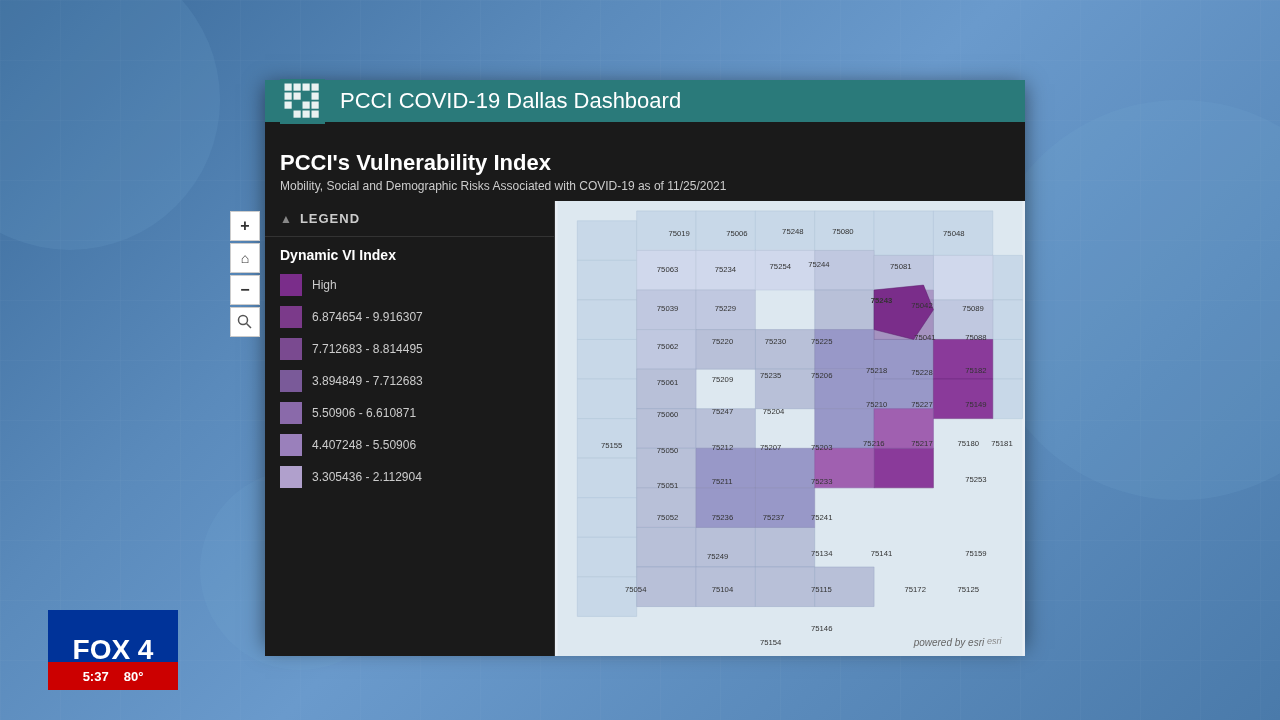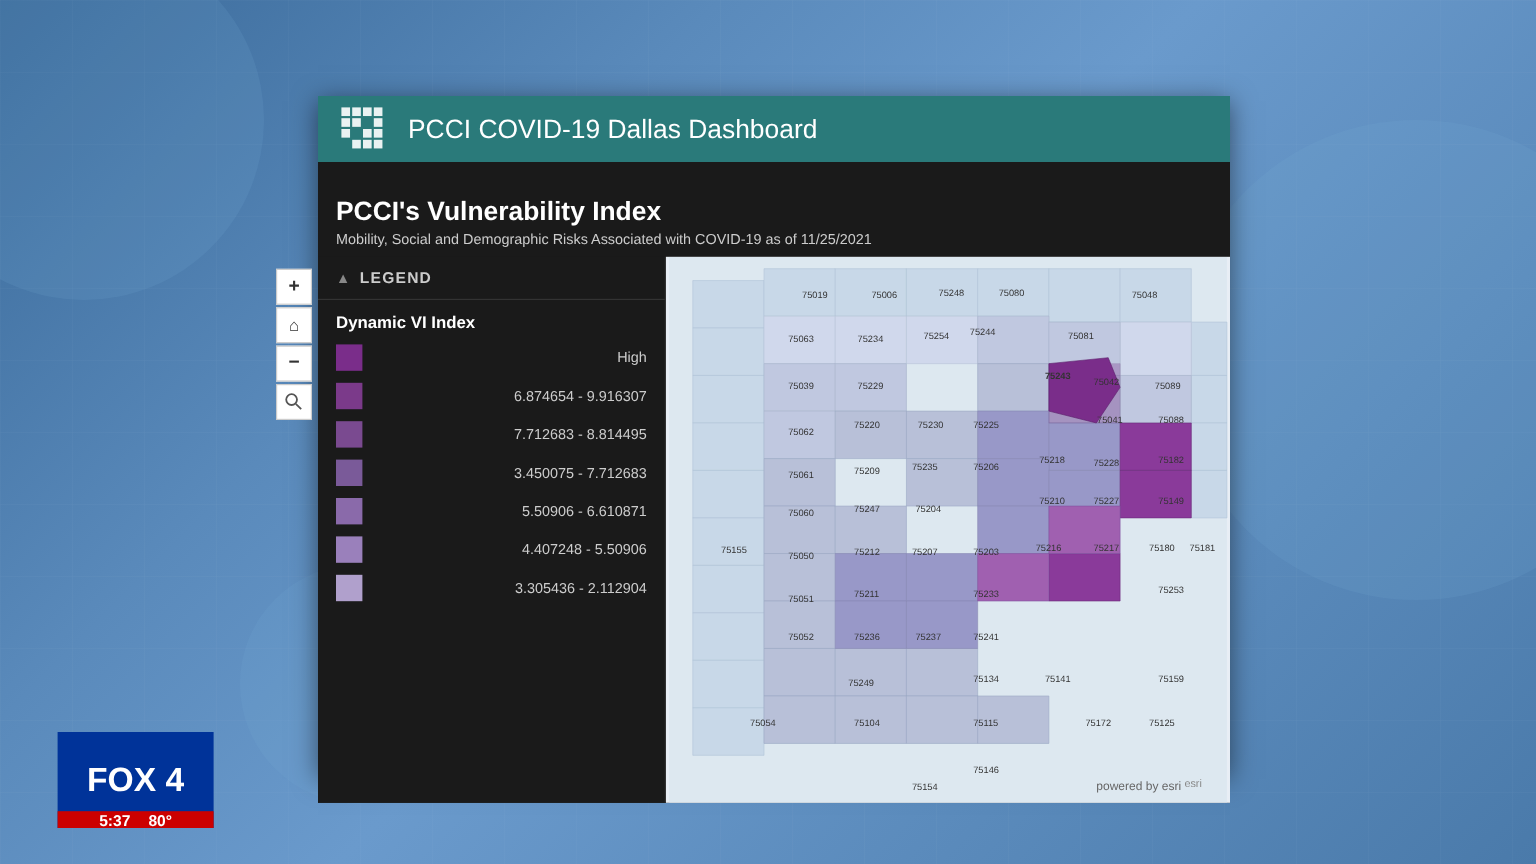--- a/index.html
+++ b/index.html
@@ -28,21 +28,21 @@
       height: 565px;
       background: #1a1a1a;
       box-shadow: 0 4px 20px rgba(0,0,0,0.5);
     }
 
     
     .header {
       display: flex;
       align-items: center;
       background: #2a7a7a;
-      height: 55px;
+      height: 42px;
       padding: 0 15px;
     }
 
     .header-logo {
       width: 45px;
       height: 45px;
       margin-right: 15px;
       flex-shrink: 0;
     }
 
@@ -138,21 +138,20 @@
       color: white;
       font-size: 14px;
       padding: 10px 15px 6px 15px;
       font-weight: bold;
     }
 
     .legend-item {
       display: flex;
       align-items: center;
       padding: 5px 15px;
-      justify-content: space-between;
     }
 
     .legend-color {
       width: 22px;
       height: 22px;
       margin-right: 10px;
       flex-shrink: 0;
     }
 
     .legend-text {
@@ -181,20 +180,21 @@
       font-family: Arial, sans-serif;
     }
 
     
     .esri-watermark {
       position: absolute;
       bottom: 8px;
       right: 8px;
       color: #666;
       font-size: 10px;
+      font-style: italic;
     }
 
     .fox4-bug {
       background: #003399;
       width: 130px;
       height: 80px;
       display: flex;
       flex-direction: column;
       align-items: center;
       justify-content: center;
@@ -206,23 +206,24 @@
       font-size: 28px;
       font-weight: 900;
       line-height: 1;
     }
 
     .fox4-bar {
       position: absolute;
       bottom: 0;
       left: 0;
       right: 0;
-      height: 14px;
+      height: 28px;
       background: #cc0000;
       display: flex;
+      align-items: center;
       justify-content: center;
       gap: 15px;
     }
 
     .fox4-time {
       color: white;
       font-size: 13px;
       font-weight: bold;
     }
 
@@ -321,21 +322,21 @@
           <div class="legend-item">
             <div class="legend-color" style="background: rgb(123, 58, 138);"></div>
             <span class="legend-text">6.874654 - 9.916307</span>
           </div>
           <div class="legend-item">
             <div class="legend-color" style="background: rgb(122, 74, 144);"></div>
             <span class="legend-text">7.712683 - 8.814495</span>
           </div>
           <div class="legend-item">
             <div class="legend-color" style="background: rgb(122, 90, 153);"></div>
-            <span class="legend-text">3.450075 - 7.712683</span>
+            <span class="legend-text">3.894849 - 7.712683</span>
           </div>
           <div class="legend-item">
             <div class="legend-color" style="background: rgb(138, 106, 170);"></div>
             <span class="legend-text">5.50906 - 6.610871</span>
           </div>
           <div class="legend-item">
             <div class="legend-color" style="background: rgb(154, 128, 187);"></div>
             <span class="legend-text">4.407248 - 5.50906</span>
           </div>
           <div class="legend-item">

